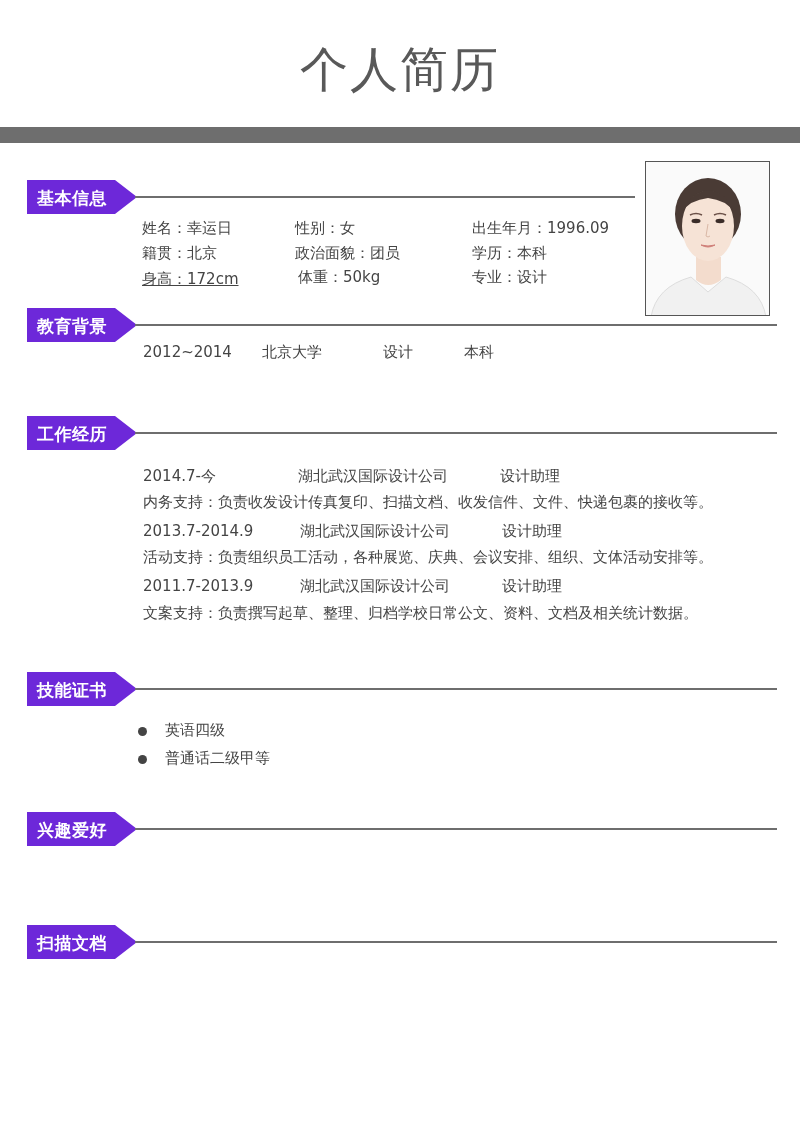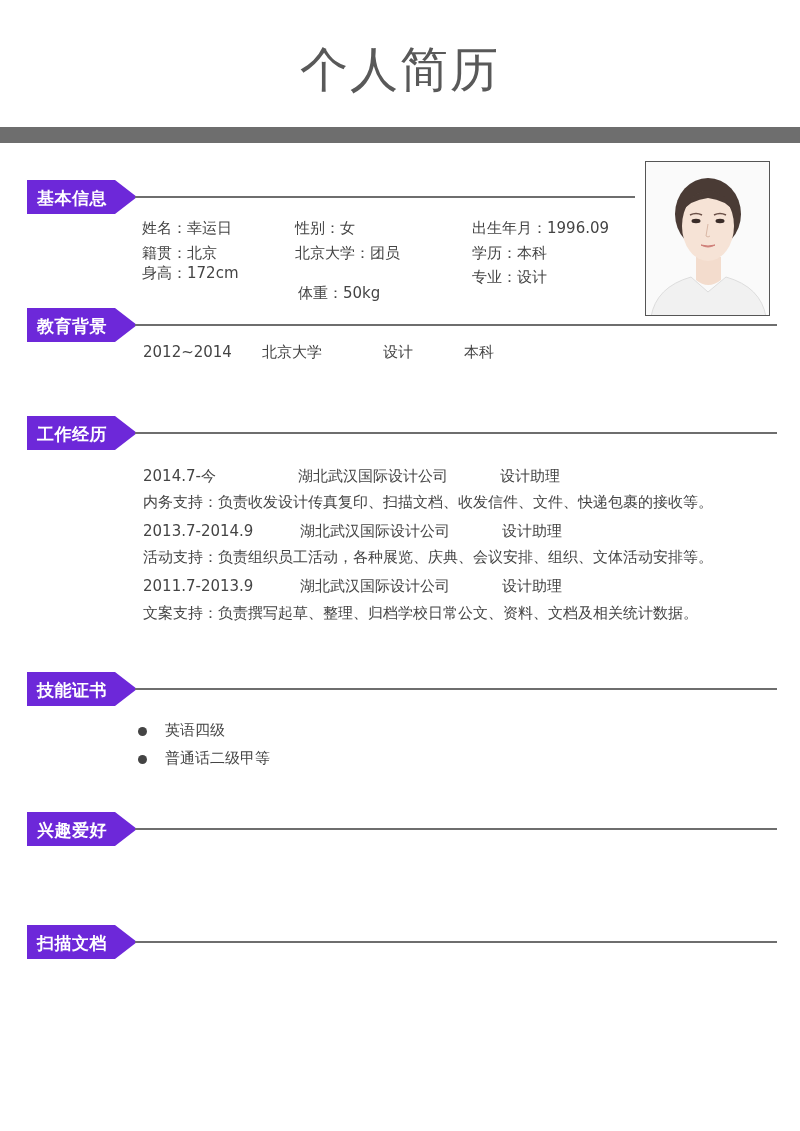--- a/index.html
+++ b/index.html
@@ -63,25 +63,25 @@
       </div>
     <div class="rule" style="width:500px;"></div>
   </div>
 
   <div>
     <div class="txt" style="left:142px;top:219px;"><span>姓名：</span><span>幸运日</span></div>
     <div class="txt" style="left:295px;top:219px;"><span>性别：</span><span>女</span></div>
     <div class="txt" style="left:472px;top:219px;"><span>出生年月：</span><span>1996.09</span></div>
 
     <div class="txt" style="left:142px;top:244px;"><span>籍贯：</span><span>北京</span></div>
-    <div class="txt" style="left:295px;top:244px;"><span>北京大学：</span><span>团员</span></div>
+    <div class="txt" style="left:295px;top:244px;"><span>政治面貌：</span><span>团员</span></div>
     <div class="txt" style="left:472px;top:244px;"><span>学历：</span><span>本科</span></div>
 
-    <div class="txt" style="left:142px;top:264px;"><span>身高：</span><span>172cm</span></div>
-    <div class="txt" style="left:298px;top:284px;"><span>体重：</span><span>50kg</span></div>
+    <div class="txt" style="left:142px;top:270px;text-decoration:underline;"><span>身高：</span><span>172cm</span></div>
+    <div class="txt" style="left:298px;top:268px;"><span>体重：</span><span>50kg</span></div>
     <div class="txt" style="left:472px;top:268px;"><span>专业：</span><span>设计</span></div>
   </div>
 
   <div class="photo">
     <svg width="125" height="155" viewBox="0 0 125 155">
       <rect width="125" height="155" fill="#fafafa"></rect>
 
       <path d="M5 155 Q10 125 45 115 L62 130 L80 115 Q115 125 120 155 Z" fill="#f1f1f1" stroke="#dddddd" stroke-width="1"></path>
 
       <path d="M50 95 L50 118 Q62 128 75 118 L75 95 Z" fill="#f3dccd"></path>

